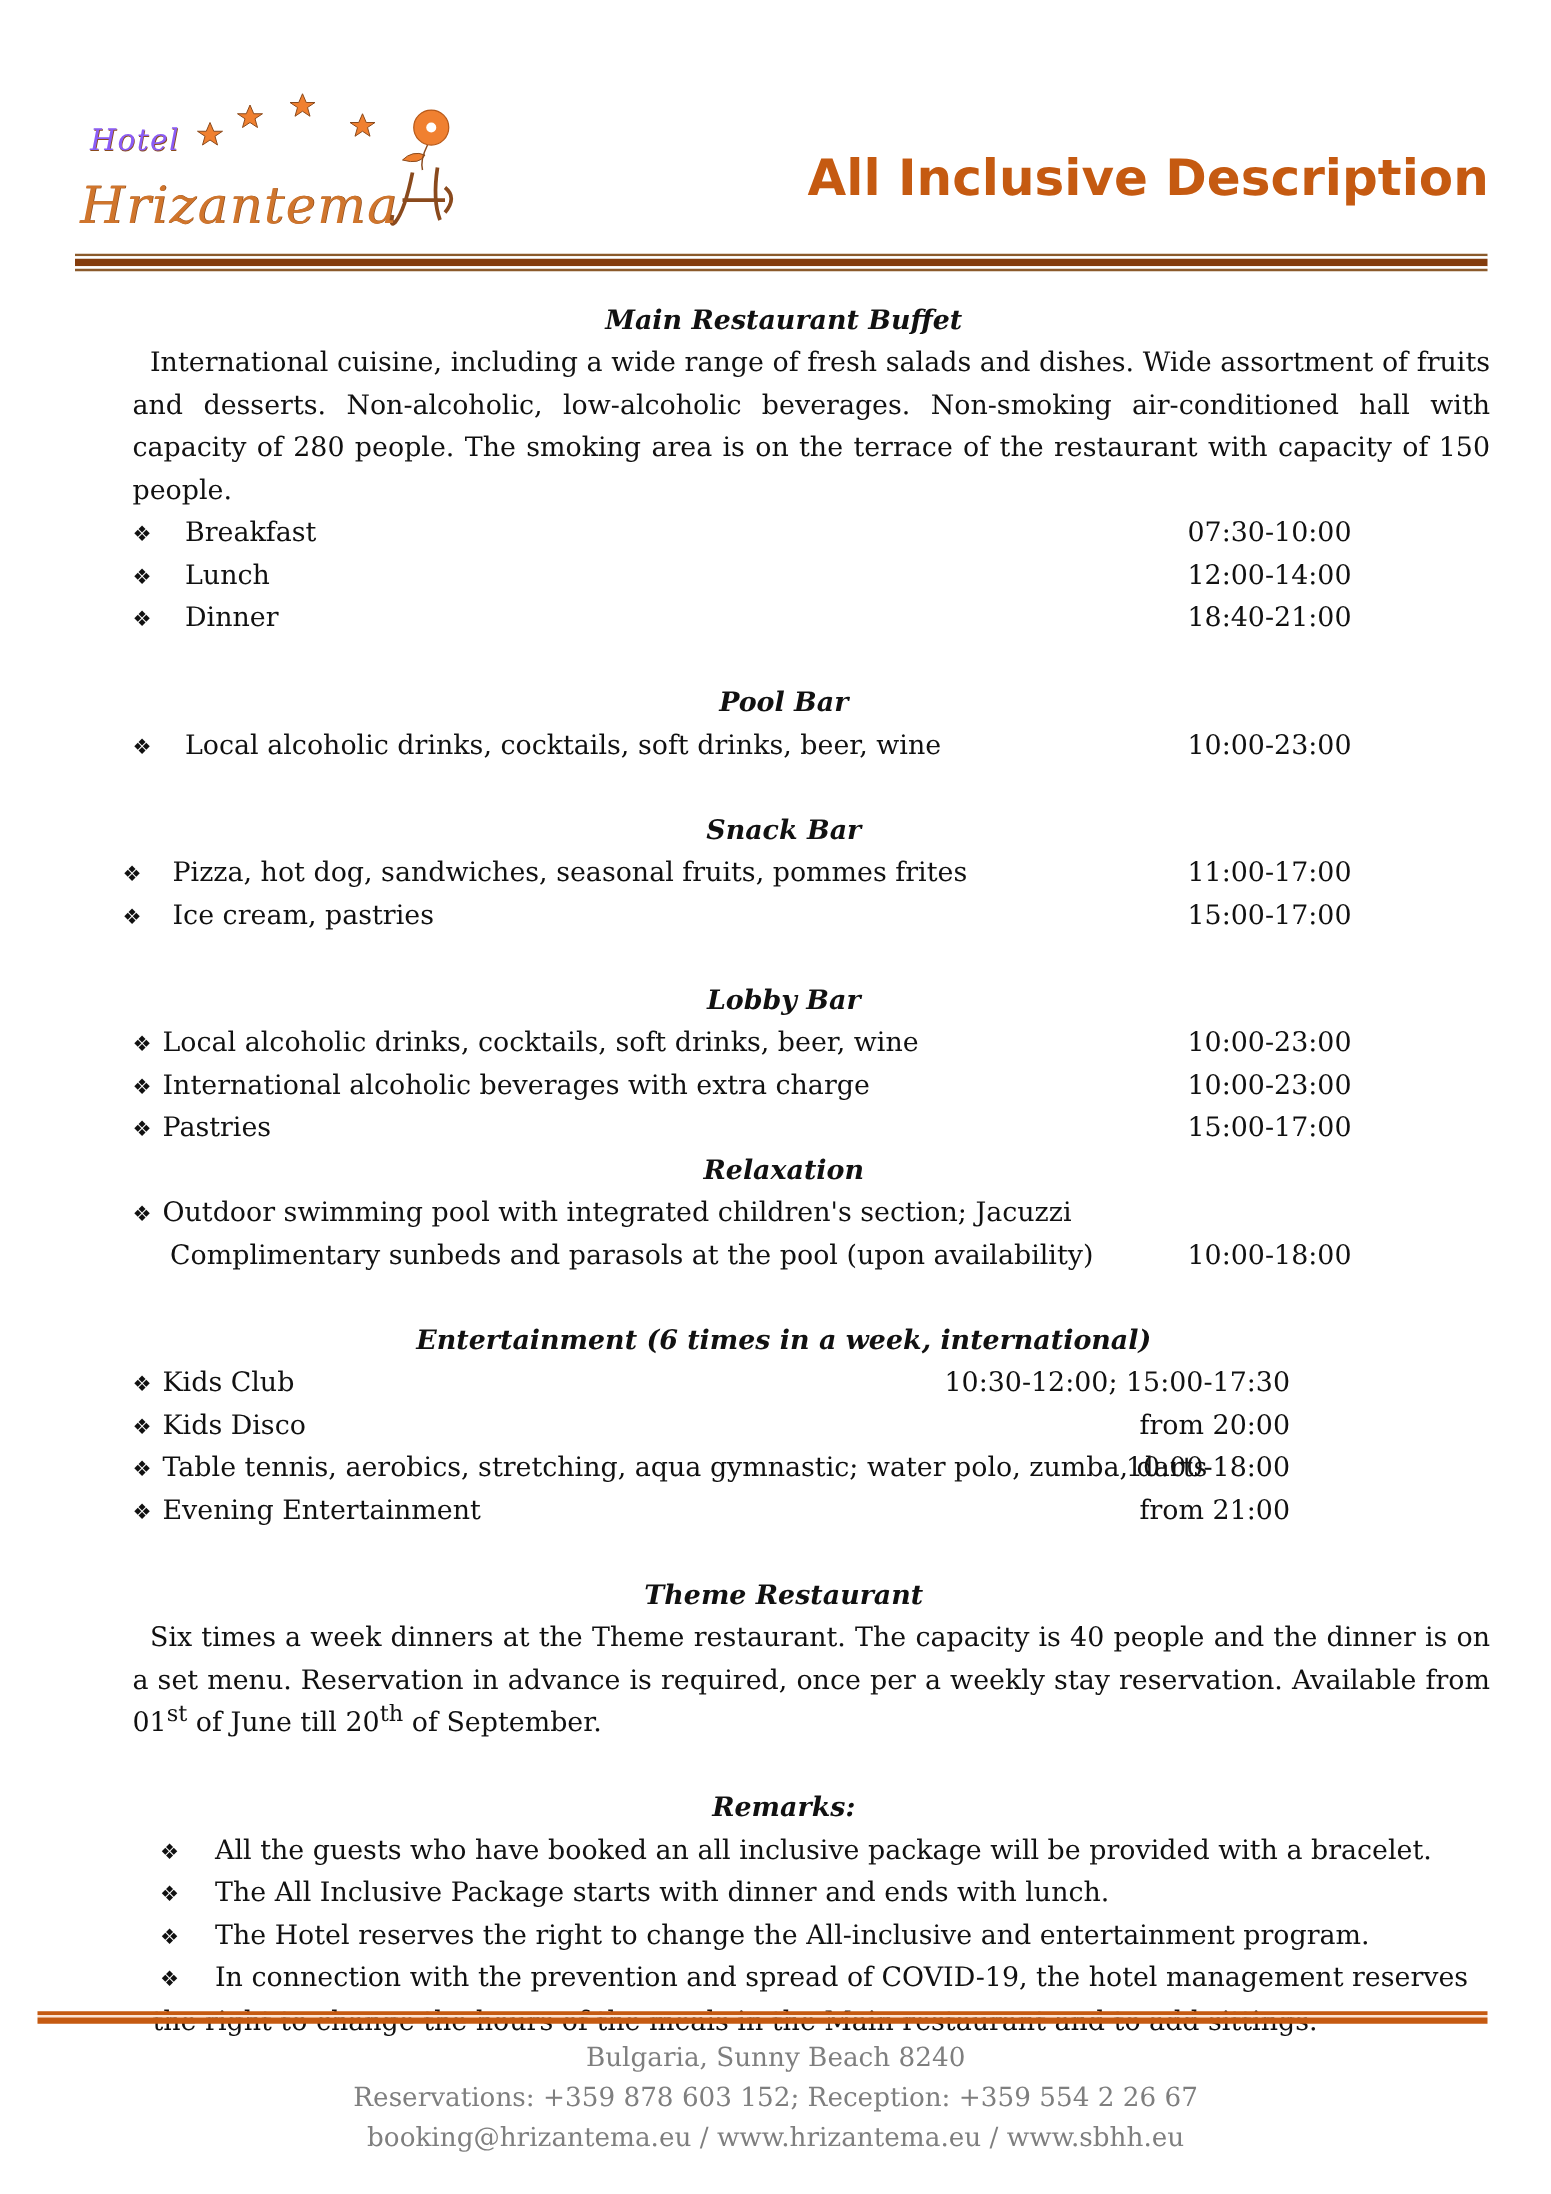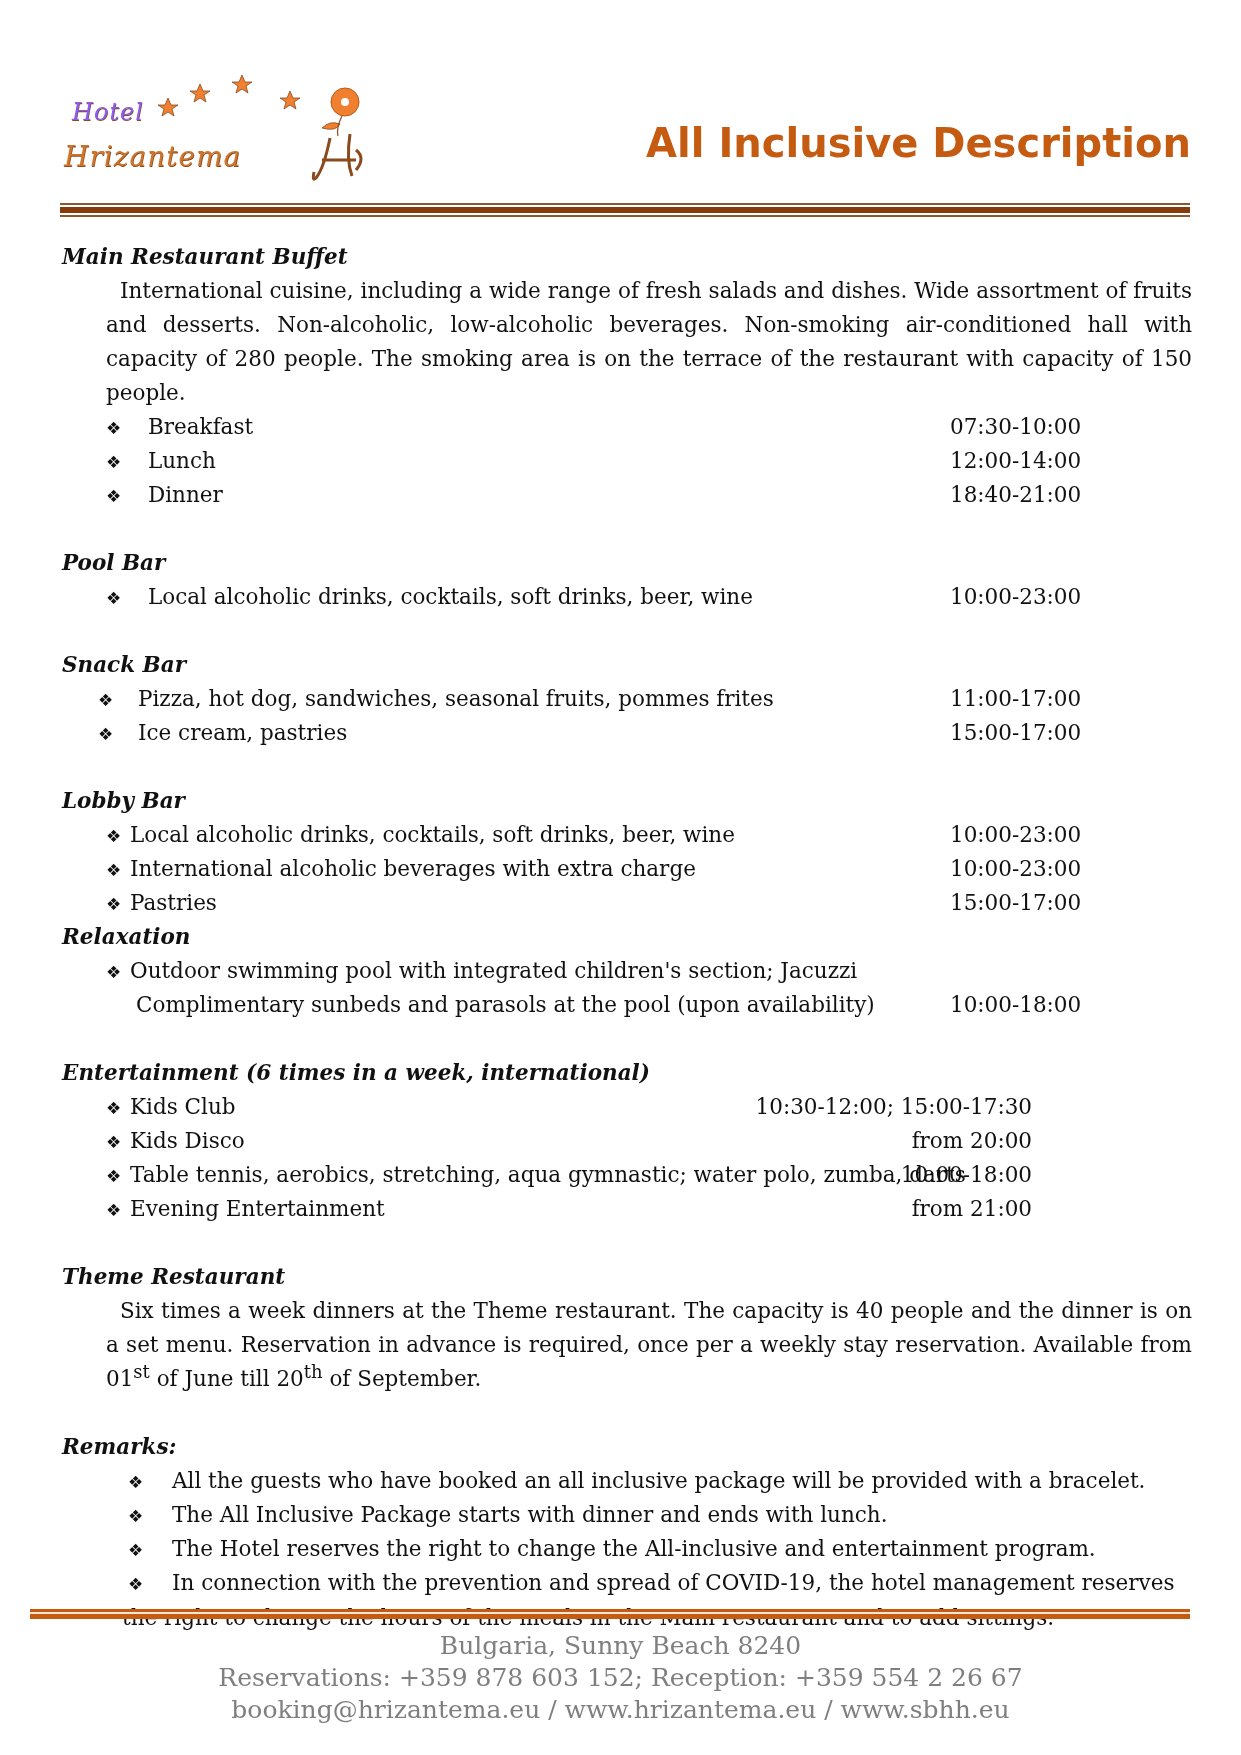--- a/index.html
+++ b/index.html
@@ -5,38 +5,38 @@
   html, body { margin: 0; padding: 0; background: #ffffff; }
   body { width: 1241px; height: 1755px; position: relative; overflow: hidden;
          font-family: "DejaVu Serif", "Liberation Serif", serif; color: #111; }
 
   
   .logo { position: absolute; left: 60px; top: 58px; width: 360px; height: 140px; }
   .logo-hotel { position: absolute; left: 12px; top: 40px; font-family: "DejaVu Serif", serif;
                 font-style: italic; font-size: 24px; color: #8b5cf6; letter-spacing: 1px;
                 text-shadow: 0.5px 0.5px 0 #8a4a1d; text-align: right; }
   .logo-name { position: absolute; left: 4px; top: 82px; font-family: "DejaVu Serif", serif;
-               font-style: italic; font-size: 28px; color: #d0752c; letter-spacing: 1px;
+               font-style: italic; font-size: 41px; color: #d0752c; letter-spacing: 1px;
                text-shadow: 0.6px 0.6px 0 #8a4a1d; }
   .logo svg { position: absolute; left: 0; top: 0; }
 
   .doc-title { position: absolute; right: 50px; top: 120px; font-family: "DejaVu Sans", sans-serif;
                font-weight: bold; font-size: 40px; color: #c55a11; margin: 0; }
 
   .rule-top { position: absolute; left: 60px; width: 1130px; top: 203px; }
   .rule-top .l1 { height: 2px; background: #8b5a2b; }
   .rule-top .l2 { height: 2px; background: #fff; }
   .rule-top .l3 { height: 6px; background: #843c0c; }
   .rule-top .l4 { height: 2px; background: #fff; }
   .rule-top .l5 { height: 2px; background: #8b5a2b; }
 
   
   .content { position: absolute; left: 62px; top: 240px; width: 1130px;
              font-size: 21.5px; line-height: 34px; }
-  .sec-title { font-style: italic; font-weight: bold; margin: 0; }
+  .sec-title { font-style: italic; font-weight: bold; margin: 0; text-align: center; }
   .para { margin: 0 0 0 44px; text-indent: 14px; text-align: justify; }
   .row { display: flex; align-items: baseline; position: relative; height: 34px; }
   .bullet { width: 20px; display: inline-block; font-size: 17px; }
   .item-text { flex: 1; white-space: nowrap; }
   .item-time { position: absolute; left: 0; white-space: nowrap; }
   .gap { height: 34px; }
 
   .r-a .bullet { margin-left: 44px; margin-right: 22px; }
   .r-b .bullet { margin-left: 36px; margin-right: 20px; }
   .r-c .bullet { margin-left: 44px; margin-right: 4px; }
@@ -46,21 +46,21 @@
   .cont { margin-left: 74px; }
   sup { font-size: 18px; line-height: 0; }
   .remark-wrap { margin-left: 60px; }
 
   .rule-bottom { position: absolute; left: 30px; width: 1160px; top: 1609px; }
   .rule-bottom .l1 { height: 3px; background: #c55a11; }
   .rule-bottom .l2 { height: 2px; background: #fbe4d5; }
   .rule-bottom .l3 { height: 5px; background: #c55a11; }
 
   .footer { position: absolute; left: 0; width: 1241px; top: 1630px; text-align: center;
-            color: #7f7f7f; font-size: 25px; line-height: 32px; }
+            color: #7f7f7f; font-size: 21px; line-height: 32px; }
   .footer div { margin: 0; }
 </style>
 </head>
 <body>
 
 <div class="logo">
   <svg width="360" height="140" viewBox="0 0 360 140">
     <g fill="#f08030" stroke="#8a4a1d" stroke-width="0.8">
       <polygon points="108,40 111,47 118,47 112,51 114,58 108,54 102,58 104,51 98,47 105,47"></polygon>
       <polygon points="140,26 143,33 150,33 144,37 146,44 140,40 134,44 136,37 130,33 137,33"></polygon>

